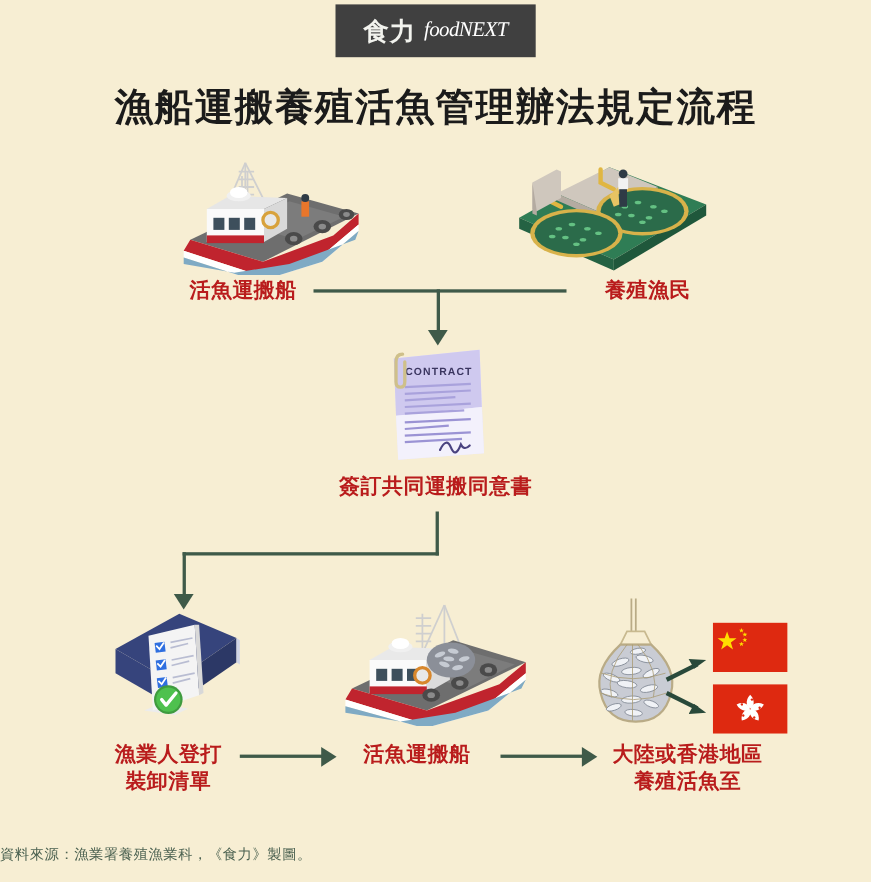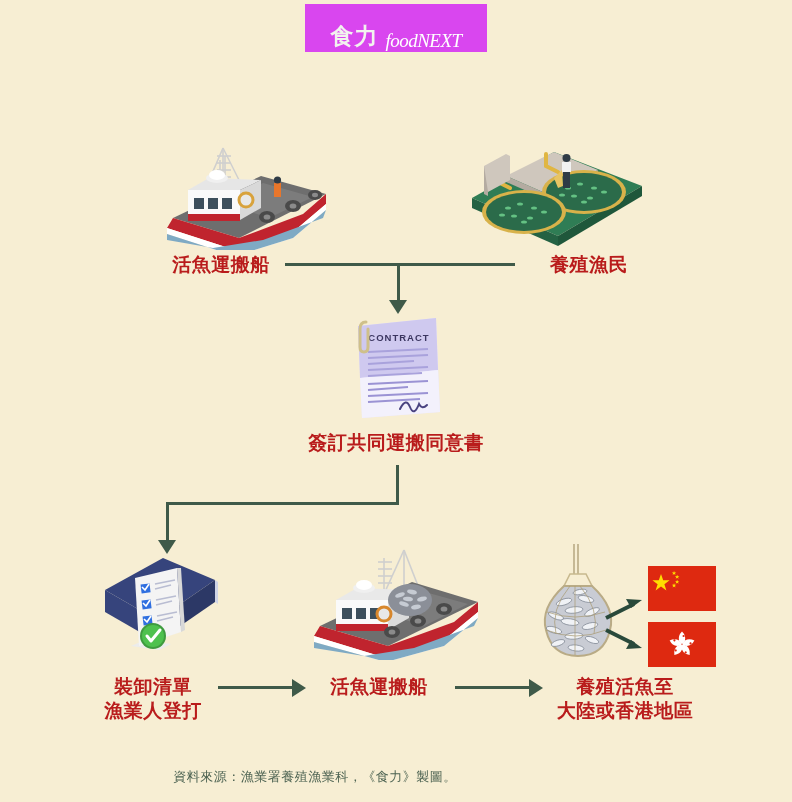--- a/index.html
+++ b/index.html
@@ -7,21 +7,21 @@
     width:792px;height:802px;
     background:#f7eed3;
     font-family:"DejaVu Sans","Liberation Sans",sans-serif;
     overflow:hidden;position:relative;
   }
   .stage{position:relative;width:792px;height:802px;}
 
   
   .logo-box{
     position:absolute;left:305px;top:4px;width:182px;height:48px;
-    background:#d946ef;display:flex;align-items:flex-end;justify-content:center;
+    background:#404040;display:flex;align-items:center;justify-content:center;
     gap:7px;
   }
   .logo-cn{color:#f2f3ee;font-size:23px;font-weight:700;letter-spacing:1px;
            font-family:"DejaVu Sans","Liberation Sans",sans-serif;}
   .logo-en{color:#ffffff;font-size:19px;font-style:italic;font-weight:400;
            font-family:"Liberation Serif","DejaVu Serif",serif;letter-spacing:-.5px;}
 
   
   .title{
     position:absolute;left:0;top:74px;width:792px;text-align:center;
@@ -43,36 +43,37 @@
     border-top:14px solid #3f5a49;
   }
   .tri-right{
     position:absolute;width:0;height:0;
     border-top:9px solid transparent;border-bottom:9px solid transparent;
     border-left:14px solid #3f5a49;
   }
 
   
   .footer{
-    position:absolute;left:0;top:768px;width:630px;text-align:center;
+    position:absolute;left:0;top:768px;width:630px;
     font-size:13px;color:#4d6352;letter-spacing:.5px;
   }
 
   .art{position:absolute;}
 </style>
 </head>
 <body>
 
 <div class="stage">
 
   <div class="logo-box">
     <span class="logo-cn">食力</span>
     <span class="logo-en">foodNEXT</span>
   </div>
 
+  <div class="title">漁船運搬養殖活魚管理辦法規定流程</div>
 
   <svg class="art" style="left:143px;top:138px;" width="200" height="112" viewBox="0 0 200 112">
 
     <g stroke="#cfcfcf" stroke-width="1.6" fill="none">
       <path d="M77 48 L77 22"></path>
       <path d="M82 44 L82 18"></path>
       <path d="M80 10 L80 48"></path>
       <path d="M80 10 L62 52"></path>
       <path d="M80 10 L100 50"></path>
       <path d="M74 18 L88 18"></path>
@@ -384,28 +385,28 @@
     </g>
   </svg>
 
   <div class="line" style="left:218px;top:686px;width:78px;height:3px;"></div>
   <div class="tri-right" style="left:292px;top:679px;"></div>
 
   <div class="line" style="left:455px;top:686px;width:78px;height:3px;"></div>
   <div class="tri-right" style="left:529px;top:679px;"></div>
 
   <div class="lbl lbl-lg" style="left:88px;top:674px;width:130px;">
+    <div>漁業人登打</div>
     <div>裝卸清單</div>
-    <div>漁業人登打</div>
   </div>
 
   <div class="lbl lbl-lg" style="left:303px;top:674px;width:152px;">
     <div>活魚運搬船</div>
   </div>
 
   <div class="lbl lbl-lg" style="left:545px;top:674px;width:160px;">
+    <div>大陸或香港地區</div>
     <div>養殖活魚至</div>
-    <div>大陸或香港地區</div>
   </div>
 
   <div class="footer">資料來源：漁業署養殖漁業科，《食力》製圖。</div>
 
 </div>
 
 </body></html>

